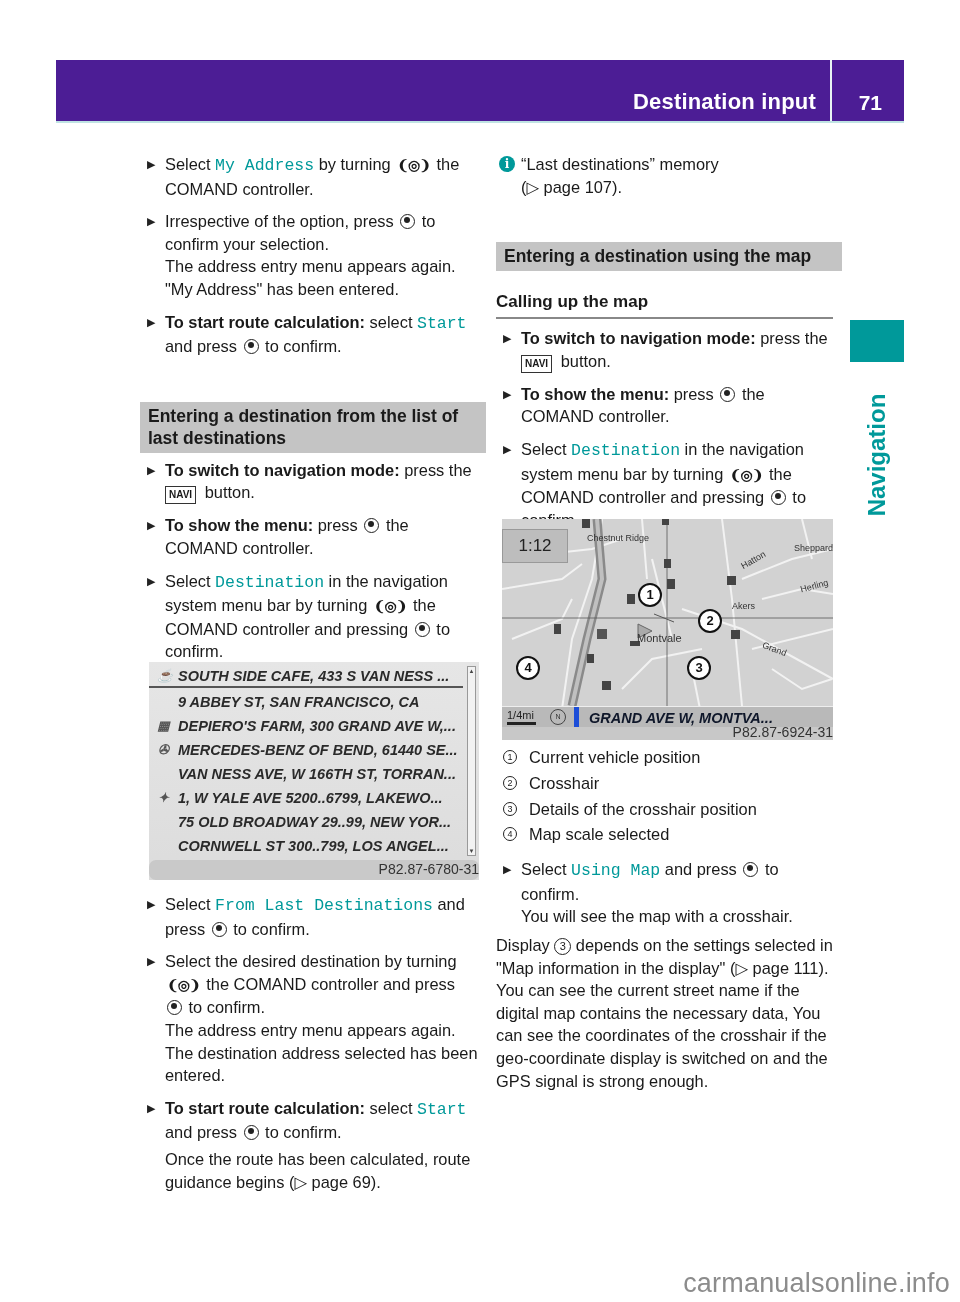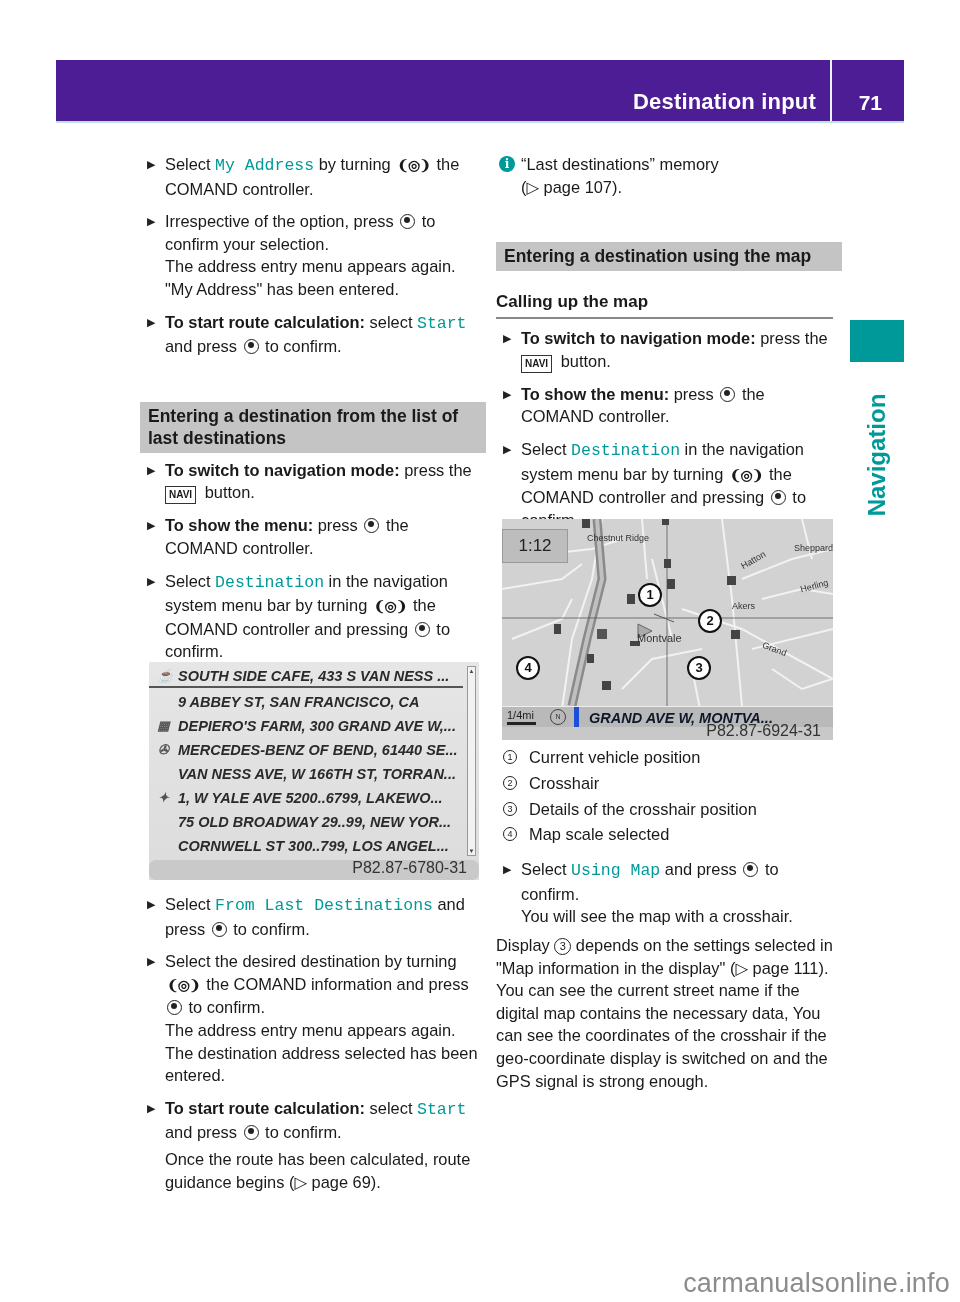--- a/index.html
+++ b/index.html
@@ -51,21 +51,21 @@
   .list-shot .row { position:absolute; left:0; width:312px; height:24px; font-style:italic; font-weight:bold;
                     font-size:14.5px; color:#2a2a2a; line-height:24px; }
   .list-shot .row .txt { position:absolute; left:29px; white-space:nowrap; }
   .list-shot .row .ico { position:absolute; left:8px; top:5px; width:13px; height:13px; color:#555; font-size:13px;
                          line-height:13px; text-align:center; }
   .list-shot .sel-line { position:absolute; left:0; top:24px; width:314px; height:2px; background:#555; }
   .list-shot .scroll { position:absolute; right:3px; top:4px; width:7px; height:188px; border:1px solid #999; background:#f2f2f2; }
   .list-shot .scroll-up, .list-shot .scroll-dn { position:absolute; left:0; width:7px; font-size:6px; text-align:center; line-height:8px; color:#444; }
   .list-shot .scroll-up { top:0; } .list-shot .scroll-dn { bottom:0; }
   .list-shot .foot { position:absolute; left:0; bottom:0; width:330px; height:20px; background:#c9c9c9;border-radius:7px; }
-  .ref { position:absolute; right:12px; bottom:3px; font-size:16px; color:#333; }
+  .ref { position:absolute; right:0; bottom:3px; font-size:14px; color:#333; }
 
   
   .map-shot { position:absolute; left:502px; top:519px; width:331px; height:221px; background:#d2d2d2; overflow:hidden; }
   .map-shot svg { position:absolute; left:0; top:0; }
   .map-clock { position:absolute; left:0; top:0; width:64px; height:32px; background:#bdbdbd; border:1px solid #999;
                font-size:17px; text-align:center; line-height:32px; color:#222;margin-top:10px; }
   .map-bar { position:absolute; left:0; top:187px; width:331px; height:22px; background:#b9b9b9; border-top:1px solid #eee; }
   .map-scale { position:absolute; left:5px; top:2px; font-size:11px; color:#222; }
   .map-scalebar { position:absolute; left:5px; top:15px; width:29px; height:3px; background:#222; }
   .map-compass { position:absolute; left:48px; top:2px; width:14px; height:14px; border:1px solid #444; border-radius:50%;
@@ -173,21 +173,21 @@
   </div>
 </div>
 
 <div class="col" style="left:147px; top:893px;">
   <div class="step">
     <span class="arrow">▶</span>
     <span>Select </span><span class="ui">From Last Destinations</span><span> and press </span><span class="icon-press"></span><span> to confirm.</span>
   </div>
   <div class="step">
     <span class="arrow">▶</span>
-    <span>Select the desired destination by turning </span><span class="icon-turn">❨◎❩</span><span> the COMAND information and press </span><br><span class="icon-press"></span><span> to confirm.</span><br>
+    <span>Select the desired destination by turning </span><span class="icon-turn">❨◎❩</span><span> the COMAND controller and press </span><br><span class="icon-press"></span><span> to confirm.</span><br>
     <span>The address entry menu appears again. The destination address selected has been entered.</span>
   </div>
   <div class="step">
     <span class="arrow">▶</span>
     <span class="b">To start route calculation:</span><span> select </span><span class="ui">Start</span><br><span> and press </span><span class="icon-press"></span><span> to confirm.</span>
     <div style="margin-top:4px">Once the route has been calculated, route guidance begins (▷ page 69).</div>
   </div>
 </div>
 
 <div class="col col-r">

